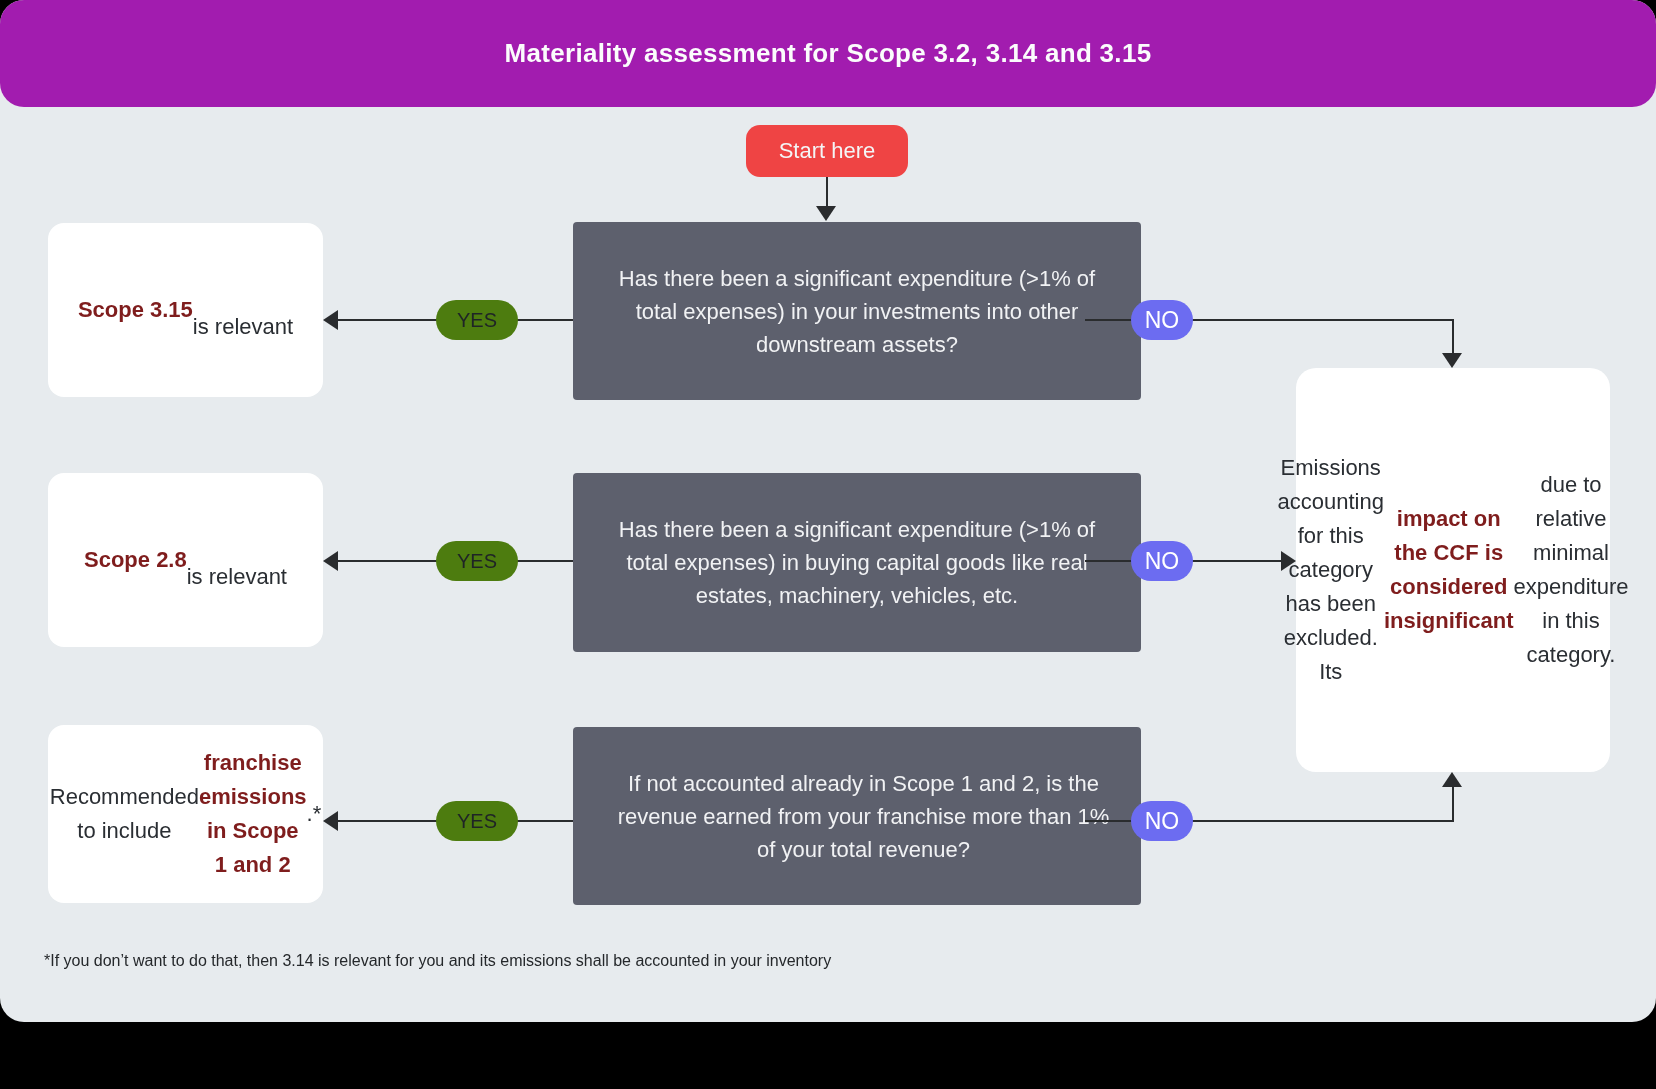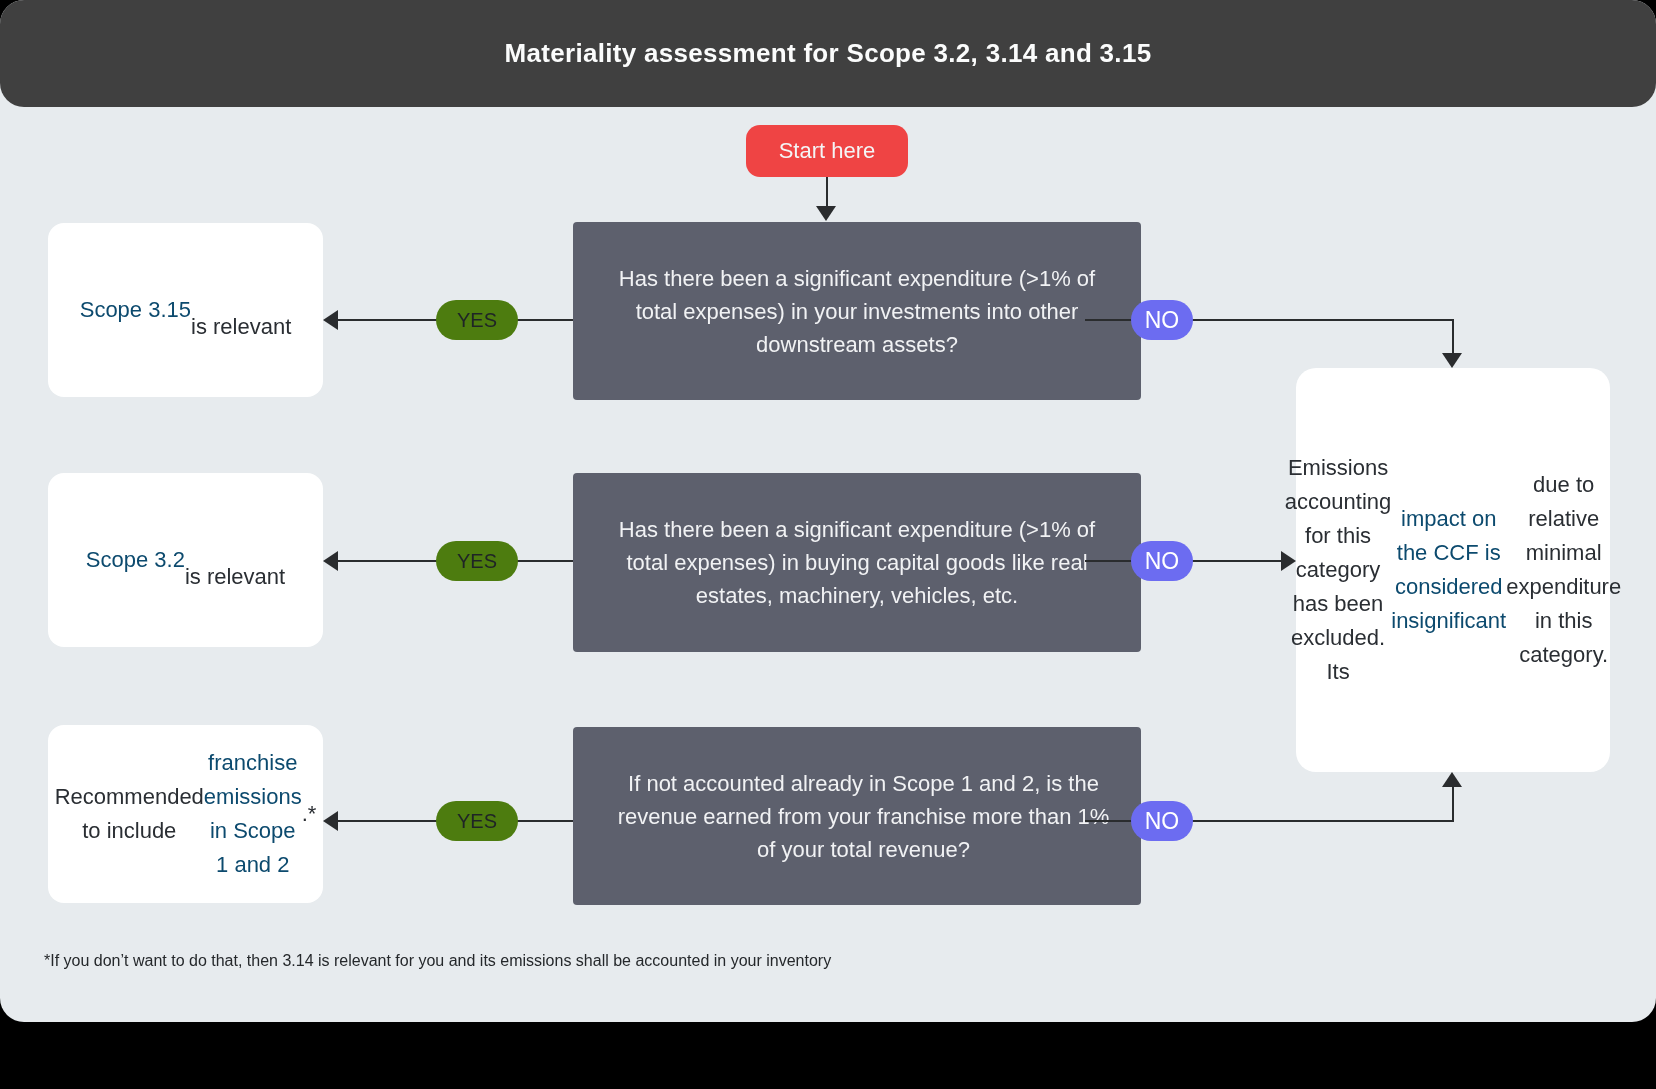--- a/index.html
+++ b/index.html
@@ -1,30 +1,30 @@
 <!DOCTYPE html>
 <html><head>
 <meta charset="utf-8">
 <style>
   html,body{margin:0;padding:0;background:#000;}
   .stage{position:relative;width:1656px;height:1089px;background:#000;overflow:hidden;
          font-family:"Liberation Sans","DejaVu Sans",sans-serif;}
   .card{position:absolute;left:0;top:0;width:1656px;height:1022px;background:#E7EBEE;border-radius:24px;}
-  .header{position:absolute;left:0;top:0;width:1656px;height:107px;background:#404040;border-radius:24px;
+  .header{position:absolute;left:0;top:0;width:1656px;height:107px;background:#a21caf;border-radius:24px;
           display:flex;align-items:center;justify-content:center;}
   .header .title{color:#FBFCFC;font-size:26px;font-weight:600;letter-spacing:.3px;}
   .start{position:absolute;left:746px;top:125px;width:162px;height:52px;background:#ef4444;border-radius:14px;
          display:flex;align-items:center;justify-content:center;color:#F4F5F6;font-size:22px;}
   .qbox{position:absolute;width:568px;background:#5D606D;border-radius:4px;color:#F1F2F4;
         display:flex;align-items:center;justify-content:center;text-align:center;
         font-size:22px;line-height:1.5;padding:0 22px;box-sizing:border-box;}
   .obox{position:absolute;width:275px;background:#FFFFFF;border-radius:16px;color:#2A2E33;
         display:flex;align-items:center;justify-content:center;text-align:center;
         font-size:22px;line-height:1.55;padding:0 16px;box-sizing:border-box;white-space:pre-line;}
-  .obox b, .xbox b{font-weight:400;color:#0c4a6e;}
+  .obox b, .xbox b{font-weight:700;color:#7f1d1d;}
   .xbox{position:absolute;left:1296px;top:368px;width:314px;height:404px;background:#FFFFFF;border-radius:20px;
         color:#2A2E33;display:flex;align-items:center;justify-content:center;text-align:center;
         font-size:22px;line-height:1.55;padding:0 38px;box-sizing:border-box;}
   .pill{position:absolute;height:40px;border-radius:20px;display:flex;align-items:center;justify-content:center;
         font-size:20px;font-weight:500;}
   .pill.yes{width:82px;background:#4d7c0f;color:#1F2426;}
   .pill.no{width:62px;background:#6C6CF1;color:#FFFFFF;font-size:23px;}
   .h-line{position:absolute;height:2px;background:#2A2C2E;}
   .v-line{position:absolute;width:2px;background:#2A2C2E;}
   .ah{position:absolute;width:0;height:0;}
@@ -53,21 +53,21 @@
 is relevant</span></div>
   <div class="qbox" style="left:573px;top:222px;height:178px;">Has there been a significant expenditure (&gt;1% of total expenses) in your investments into other downstream assets?</div>
   <div class="h-line" style="left:337px;top:319px;width:236px;"></div>
   <div class="ah left" style="left:323px;top:310px;"></div>
   <div class="pill yes" style="left:436px;top:300px;">YES</div>
   <div class="h-line" style="left:1085px;top:319px;width:369px;"></div>
   <div class="v-line" style="left:1452px;top:319px;height:35px;"></div>
   <div class="ah down" style="left:1442px;top:353px;"></div>
   <div class="pill no" style="left:1131px;top:300px;">NO</div>
 
-  <div class="obox" style="left:48px;top:473px;height:174px;"><b>Scope 3.2</b><span>
+  <div class="obox" style="left:48px;top:473px;height:174px;"><b>Scope 2.8</b><span>
 is relevant</span></div>
   <div class="qbox" style="left:573px;top:473px;height:179px;">Has there been a significant expenditure (&gt;1% of total expenses) in buying capital goods like real estates, machinery, vehicles, etc.</div>
   <div class="h-line" style="left:337px;top:560px;width:236px;"></div>
   <div class="ah left" style="left:323px;top:551px;"></div>
   <div class="pill yes" style="left:436px;top:541px;">YES</div>
   <div class="h-line" style="left:1085px;top:560px;width:197px;"></div>
   <div class="ah right" style="left:1281px;top:551px;"></div>
   <div class="pill no" style="left:1131px;top:541px;">NO</div>
 
   <div class="obox" style="left:48px;top:725px;height:178px;"><span>Recommended to include </span><b>franchise emissions in Scope 1 and 2</b><span>.*</span></div>

